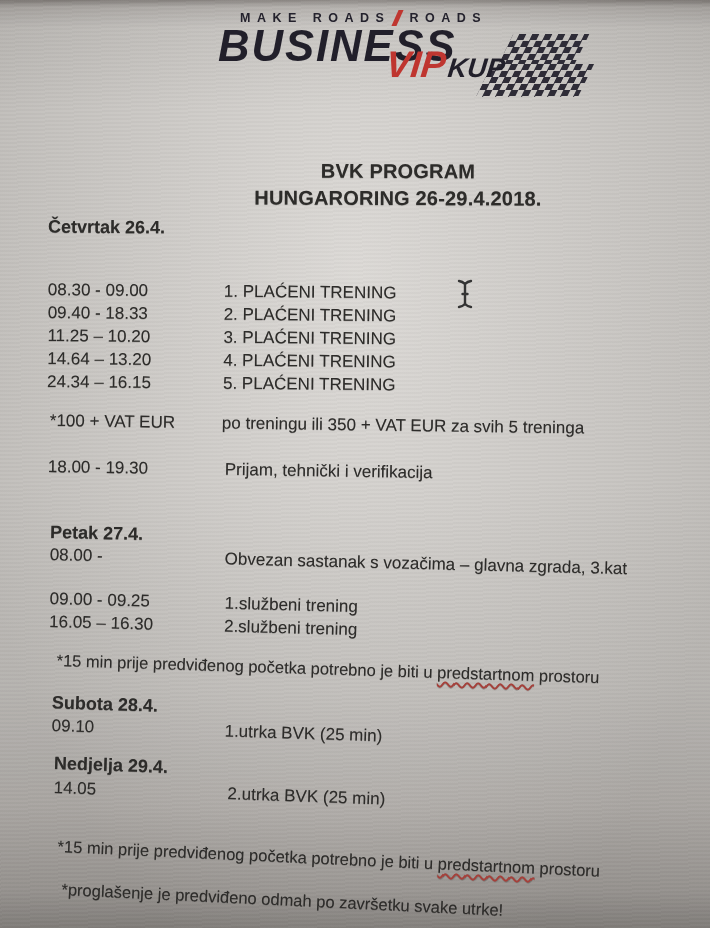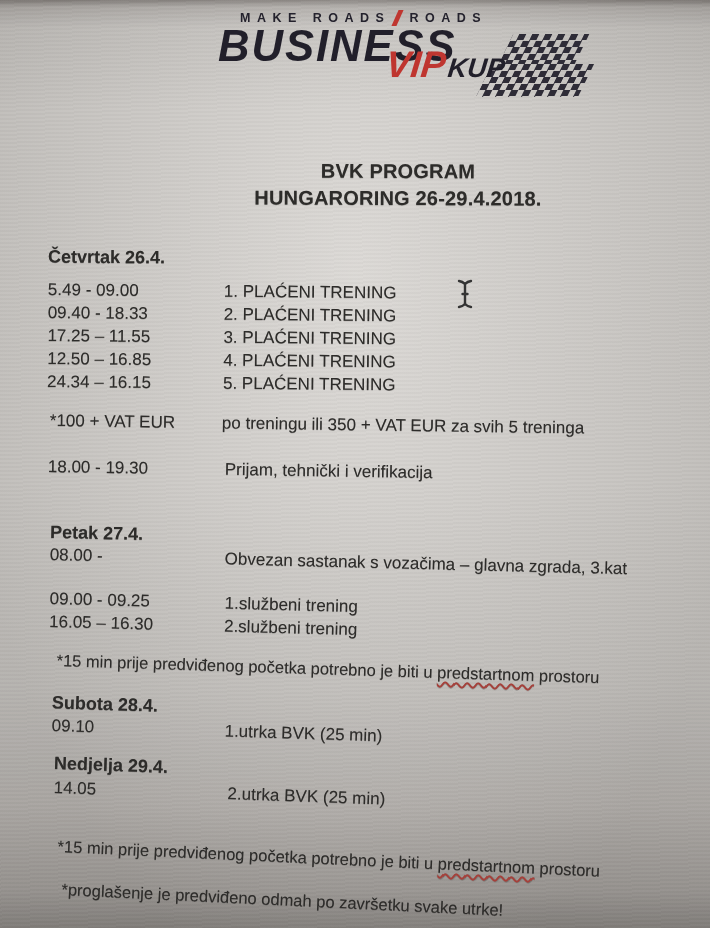--- a/index.html
+++ b/index.html
@@ -56,37 +56,37 @@
     <div class="viprow">
       <span class="vip">VIP</span><span class="kup">KUP</span>
     </div>
   </div>
 
   <div class="abs title" style="left:88px;top:158px;transform:rotate(.2deg);">
     <div>BVK PROGRAM</div>
     <div>HUNGARORING 26-29.4.2018.</div>
   </div>
 
-  <div class="abs txt h" style="left:48px;top:247px;transform:rotate(.4deg);text-align:center;">Četvrtak 26.4.</div>
+  <div class="abs txt h" style="left:48px;top:217px;transform:rotate(.4deg);text-align:center;">Četvrtak 26.4.</div>
 
   <div class="abs" style="left:48px;top:280px;width:640px;transform:rotate(.55deg);transform-origin:left top;">
     <div class="row txt" style="top:0;">
-      <span class="t">5.49 - 09.00</span>
+      <span class="t">08.30 - 09.00</span>
       <span class="d" style="left:176px;">1. PLAĆENI TRENING</span>
     </div>
     <div class="row txt" style="top:23px;">
       <span class="t">09.40 - 18.33</span>
       <span class="d" style="left:176px;">2. PLAĆENI TRENING</span>
     </div>
     <div class="row txt" style="top:46px;">
-      <span class="t">17.25 – 11.55</span>
+      <span class="t">11.25 – 10.20</span>
       <span class="d" style="left:176px;">3. PLAĆENI TRENING</span>
     </div>
     <div class="row txt" style="top:69px;">
-      <span class="t">12.50 – 16.85</span>
+      <span class="t">14.64 – 13.20</span>
       <span class="d" style="left:176px;">4. PLAĆENI TRENING</span>
     </div>
     <div class="row txt" style="top:92px;">
       <span class="t">24.34 – 16.15</span>
       <span class="d" style="left:176px;">5. PLAĆENI TRENING</span>
     </div>
   </div>
 
   <div class="row txt" style="left:50px;top:411px;transform:rotate(.8deg);">
     <span class="t">*100 + VAT EUR</span>

